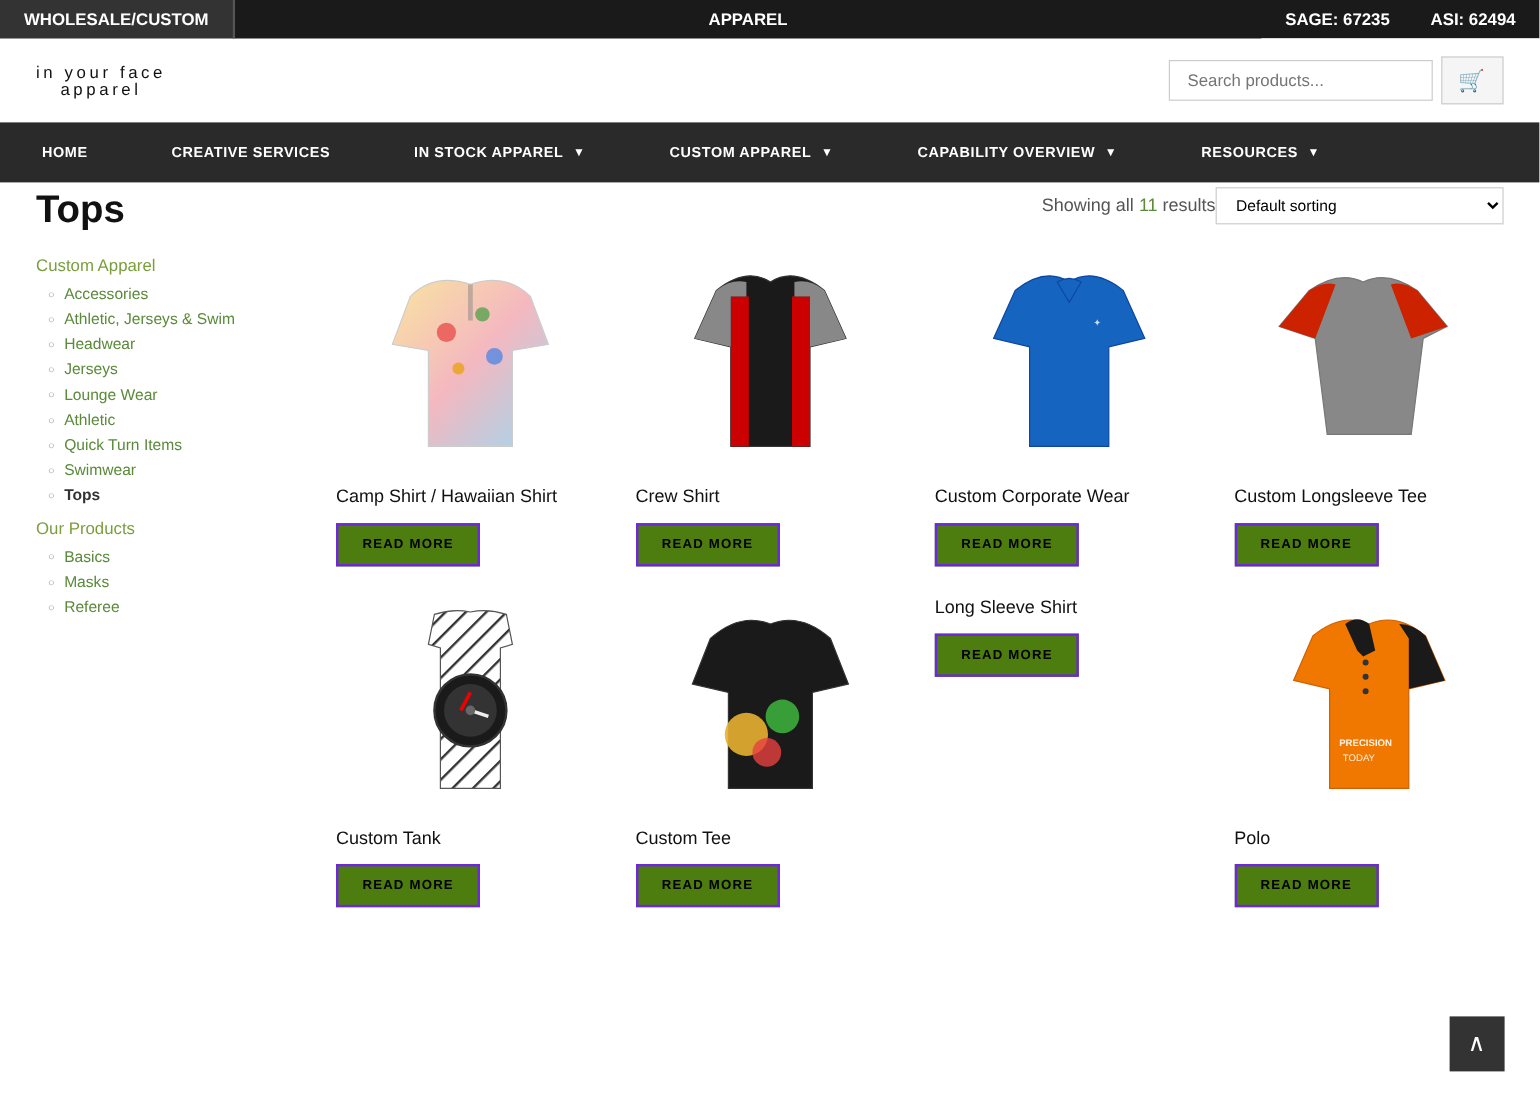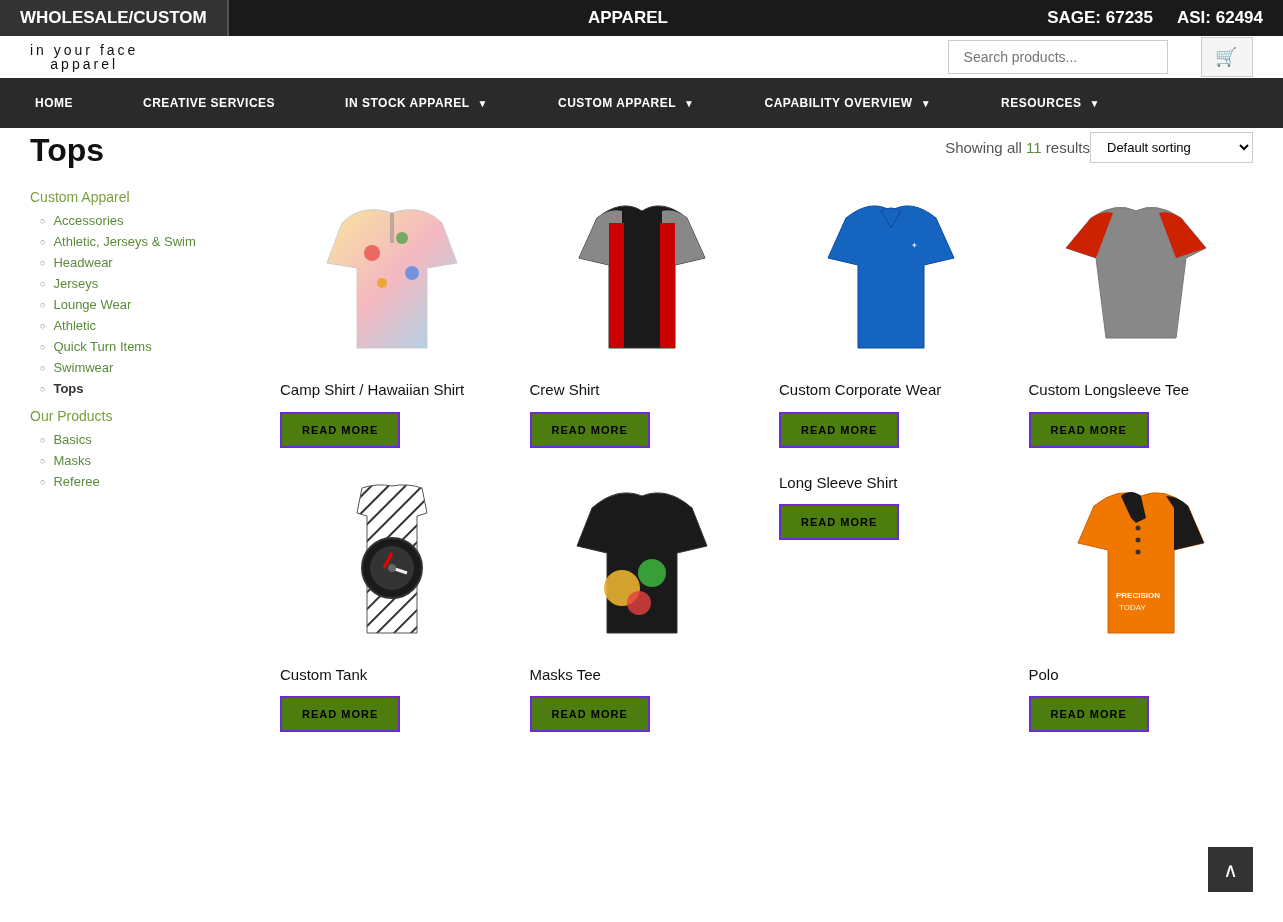--- a/index.html
+++ b/index.html
@@ -3,66 +3,66 @@
   <meta charset="utf-8">
   <style>
     * { box-sizing: border-box; margin: 0; padding: 0; }
     body { font-family: Arial, sans-serif; background: #fff; color: #333; }
 
     
     .top-bar {
       display: flex;
       background: #1a1a1a;
       color: #fff;
-      font-size: 17px;
+      font-size: 14px;
       font-weight: bold;
     }
     .top-bar-left {
       background: #333;
       padding: 8px 20px;
       border-right: 2px solid #555;
     }
     .top-bar-center {
       background: #1a1a1a;
       padding: 8px 40px;
       flex: 1;
       text-align: center;
     }
     .top-bar-right {
       padding: 8px 20px;
       display: flex;
-      gap: 24px;
+      gap: 34px;
     }
 
     
     .site-header {
       display: flex;
       align-items: center;
-      padding: 1px 30px;
+      padding: 15px 30px;
       background: #fff;
       justify-content: space-between;
     }
     .site-logo {
       font-size: 38px;
       font-weight: 300;
       line-height: 1;
       color: #111;
       letter-spacing: -1px;
     }
     .site-logo span {
       font-size: 14px;
       font-weight: normal;
       display: block;
       text-align: center;
       letter-spacing: 3px;
     }
     .header-right {
       display: flex;
       align-items: center;
-      gap: 33px;
+      gap: 7px;
     }
     .search-box {
       border: 1px solid #ccc;
       padding: 8px 15px;
       width: 220px;
       font-size: 14px;
       color: #999;
       outline: none;
     }
     .cart-btn {
@@ -155,21 +155,21 @@
     }
     .results-text {
       font-size: 15px;
       color: #555;
     }
     .results-text a { color: #5a8a3a; }
     .sort-select {
       border: 1px solid #ccc;
       padding: 6px 12px;
       font-size: 13px;
-      width: 163px;
+      width: 240px;
       background: #fff;
       cursor: pointer;
     }
 
     
     .product-grid {
       display: grid;
       grid-template-columns: repeat(4, 1fr);
       gap: 25px;
     }
@@ -398,21 +398,21 @@
 
       <div class="product-card">
         <div class="product-image-container">
           <svg width="150" height="170" viewBox="0 0 150 170" xmlns="http://www.w3.org/2000/svg">
             <path d="M25,30 Q50,8 75,18 Q100,8 125,30 L140,68 L110,75 L110,155 L40,155 L40,75 L10,68 Z" fill="#1a1a1a" stroke="#333" stroke-width="1"></path>
             <circle cx="55" cy="110" r="18" fill="#e8b030" opacity="0.9"></circle>
             <circle cx="85" cy="95" r="14" fill="#40c040" opacity="0.8"></circle>
             <circle cx="72" cy="125" r="12" fill="#e84040" opacity="0.8"></circle>
           </svg>
         </div>
-        <div class="product-name">Masks Tee</div>
+        <div class="product-name">Custom Tee</div>
         <button class="read-more-btn">READ MORE</button>
       </div>
 
       <div class="product-card">
         <div class="product-name">Long Sleeve Shirt</div>
         <button class="read-more-btn">READ MORE</button>
       </div>
 
       <div class="product-card">
         <div class="product-image-container">

